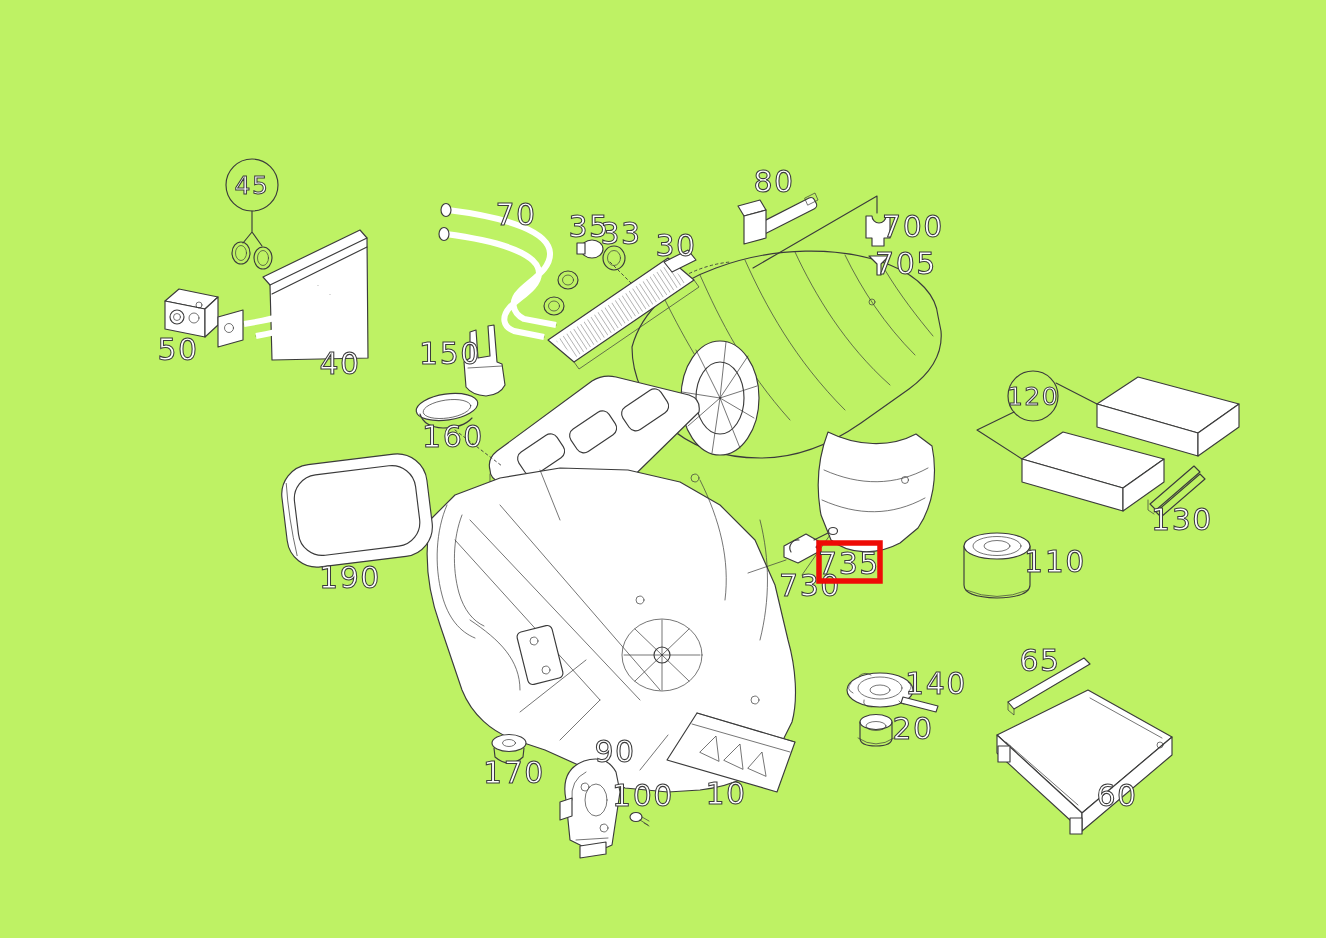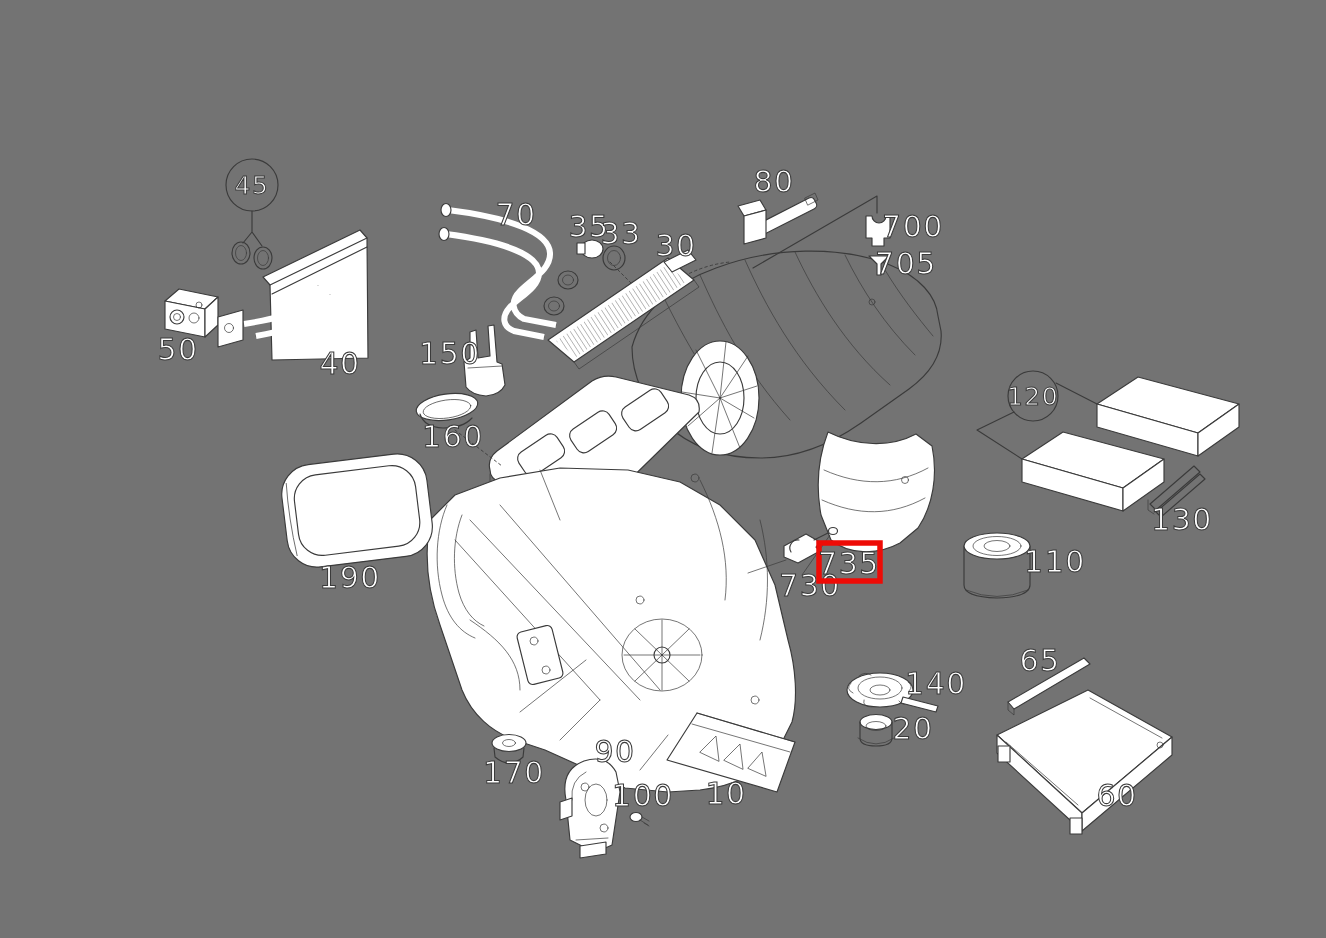--- a/index.html
+++ b/index.html
@@ -1,16 +1,16 @@
 <!DOCTYPE html>
 <html><head>
 <meta charset="utf-8">
 <style>
   html,body{margin:0;padding:0;background:#ffffff;}
-  #canvas{position:relative;width:1326px;height:938px;background:#737373;overflow:hidden;
+  #canvas{position:relative;width:1326px;height:938px;background:#bef264;overflow:hidden;
           font-family:"DejaVu Sans",sans-serif;}
   svg{display:block;}
   
   .lbl{font-family:"DejaVu Sans",sans-serif;font-size:30px;fill:#ffffff;stroke:#3b3b3b;
        stroke-width:1.05px;text-anchor:middle;letter-spacing:1.5px;}
   .lbl-c{font-size:25px;}
   .art{fill:none;stroke:#3b3b3b;stroke-width:1.15;stroke-linejoin:round;stroke-linecap:round;}
   .thin{stroke-width:0.7;}
   .w{fill:#ffffff;}
   .dash{stroke-dasharray:2.5,3;stroke-width:0.9;}

